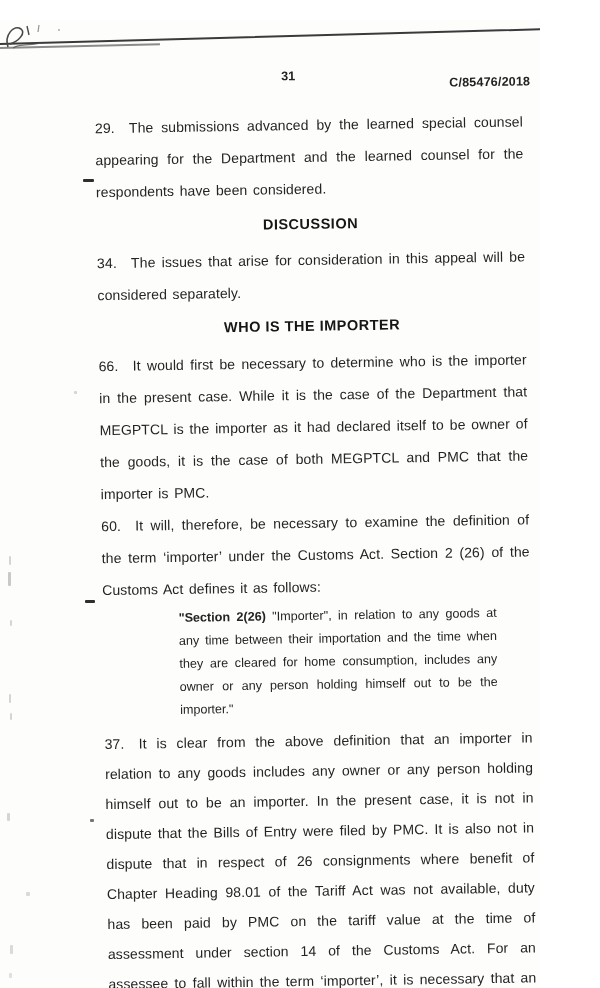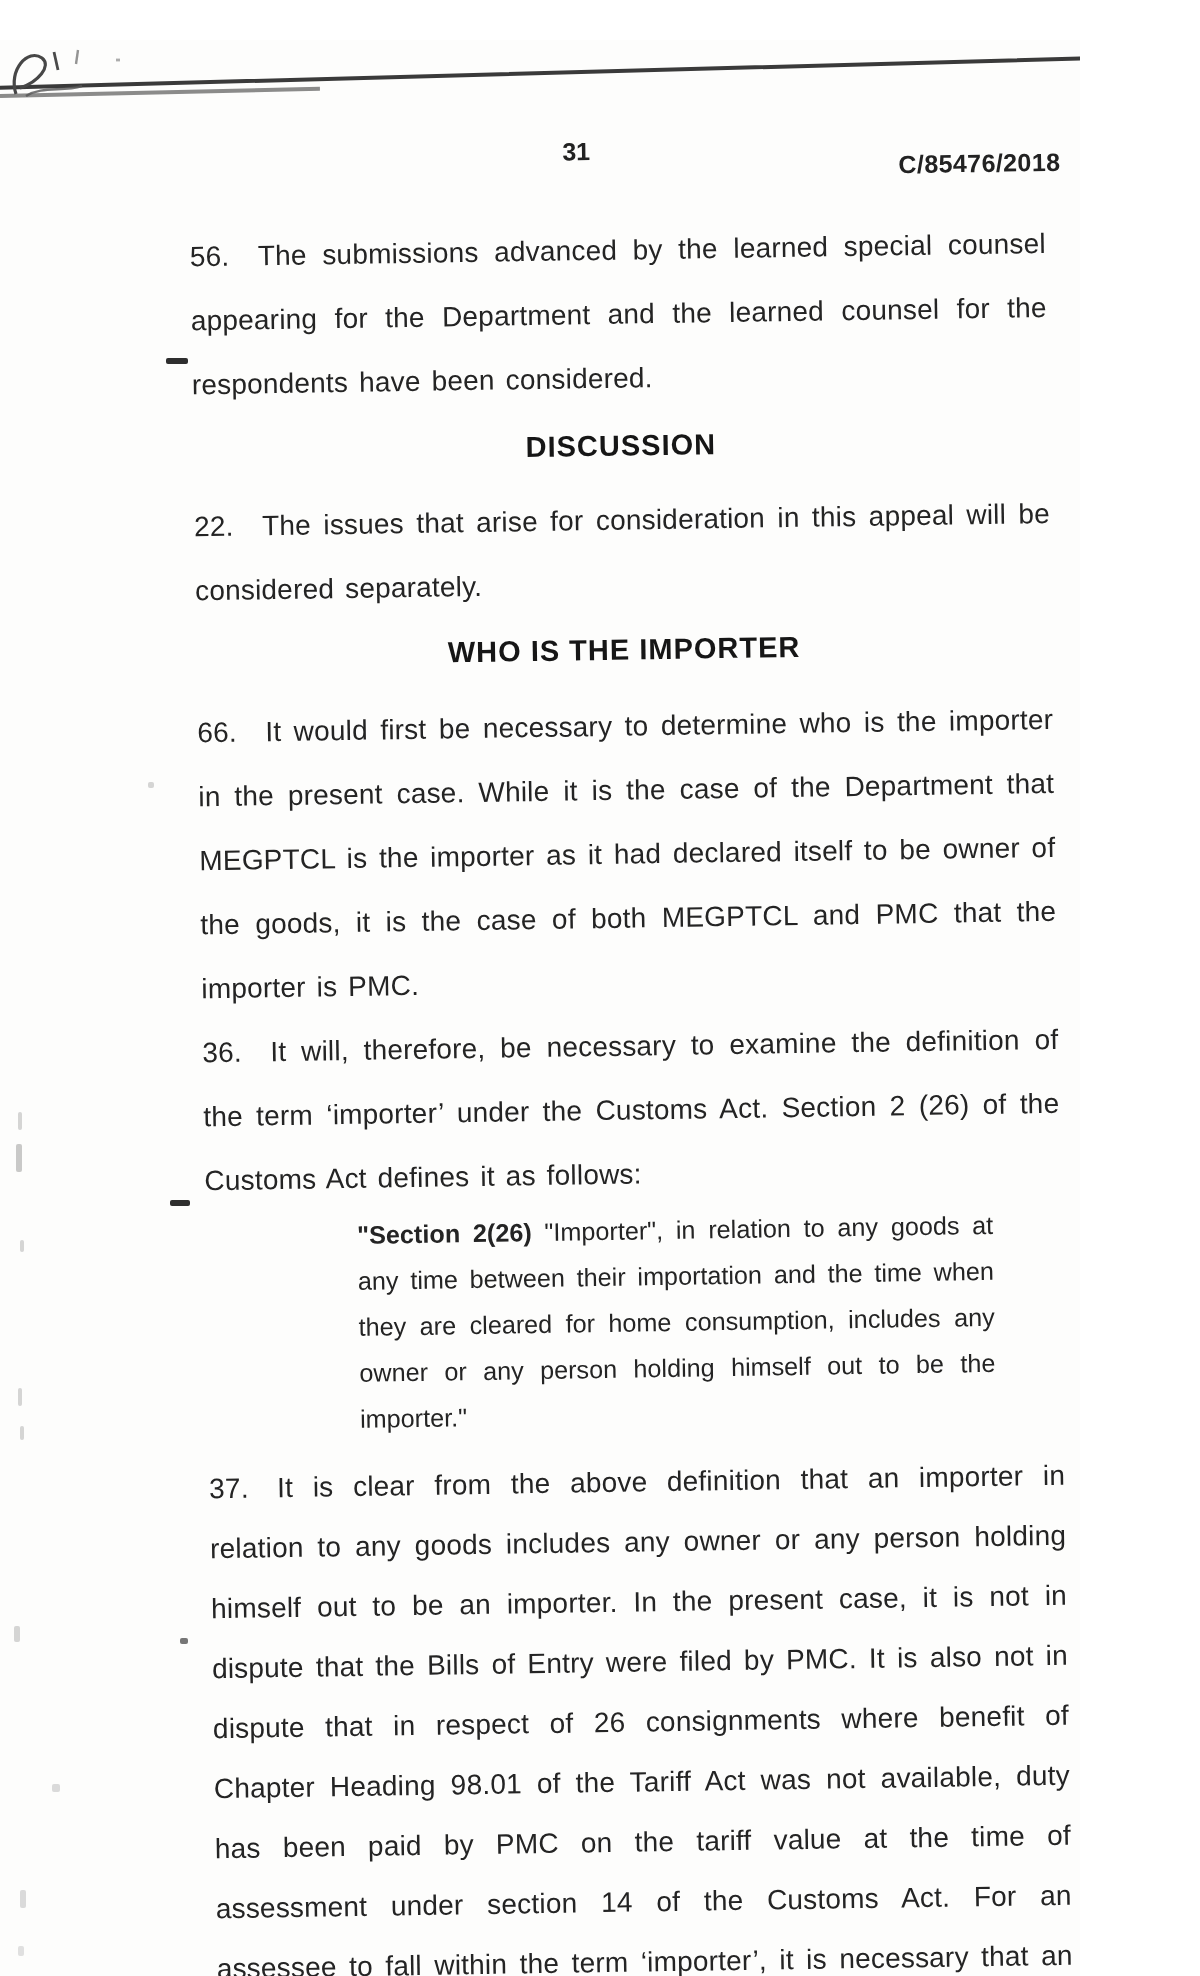--- a/index.html
+++ b/index.html
@@ -178,30 +178,30 @@
   <div class="speck s9"></div>
   <div class="speck s10"></div>
 
   <div class="content">
 
     <div class="page-header">
       <span class="page-number">31</span>
       <span class="case-number">C/85476/2018</span>
     </div>
 
-    <p class="para" id="p33"><span class="pnum">56.</span><span>The submissions advanced by the learned special counsel appearing for the Department and the learned counsel for the respondents have been considered.</span></p>
+    <p class="para" id="p33"><span class="pnum">29.</span><span>The submissions advanced by the learned special counsel appearing for the Department and the learned counsel for the respondents have been considered.</span></p>
 
     <h2 class="heading" id="h-discussion">DISCUSSION</h2>
 
-    <p class="para" id="p34"><span class="pnum">22.</span><span>The issues that arise for consideration in this appeal will be considered separately.</span></p>
+    <p class="para" id="p34"><span class="pnum">34.</span><span>The issues that arise for consideration in this appeal will be considered separately.</span></p>
 
     <h2 class="heading" id="h-who">WHO IS THE IMPORTER</h2>
 
     <p class="para" id="p35"><span class="pnum">66.</span><span>It would first be necessary to determine who is the importer in the present case. While it is the case of the Department that MEGPTCL is the importer as it had declared itself to be owner of the goods, it is the case of both MEGPTCL and PMC that the importer is PMC.</span></p>
 
-    <p class="para" id="p36"><span class="pnum">36.</span><span>It will, therefore, be necessary to examine the definition of the term ‘importer’ under the Customs Act. Section 2 (26) of the Customs Act defines it as follows:</span></p>
+    <p class="para" id="p36"><span class="pnum">60.</span><span>It will, therefore, be necessary to examine the definition of the term ‘importer’ under the Customs Act. Section 2 (26) of the Customs Act defines it as follows:</span></p>
 
     <p class="quote"><span class="lead">"Section 2(26)</span><span> "Importer", in relation to any goods at any time between their importation and the time when they are cleared for home consumption, includes any owner or any person holding himself out to be the importer."</span></p>
 
     <p class="para" id="p37"><span class="pnum">37.</span><span>It is clear from the above definition that an importer in relation to any goods includes any owner or any person holding himself out to be an importer. In the present case, it is not in dispute that the Bills of Entry were filed by PMC. It is also not in dispute that in respect of 26 consignments where benefit of Chapter Heading 98.01 of the Tariff Act was not available, duty has been paid by PMC on the tariff value at the time of assessment under section 14 of the Customs Act. For an assessee to fall within the term ‘importer’, it is necessary that an</span></p>
 
   </div>
 </div>
 
 </body></html>

